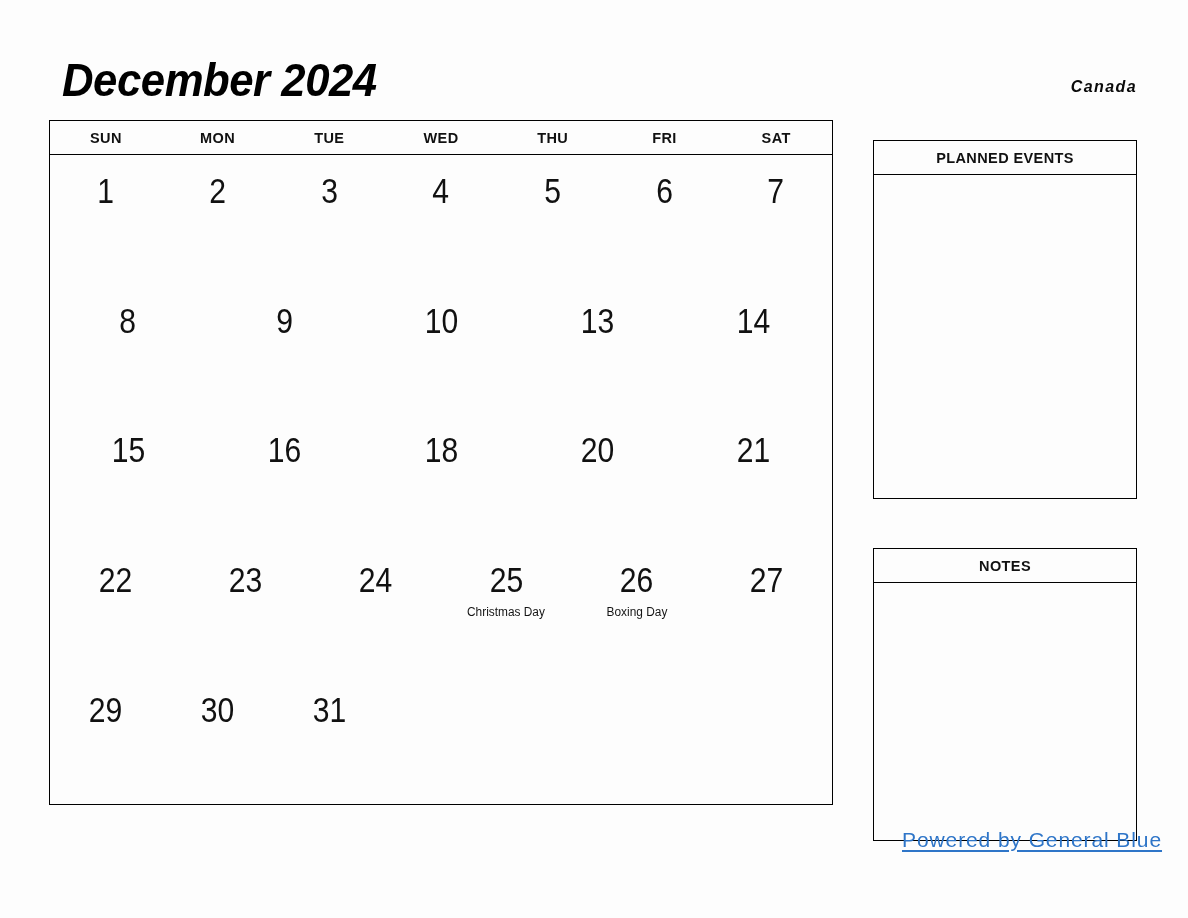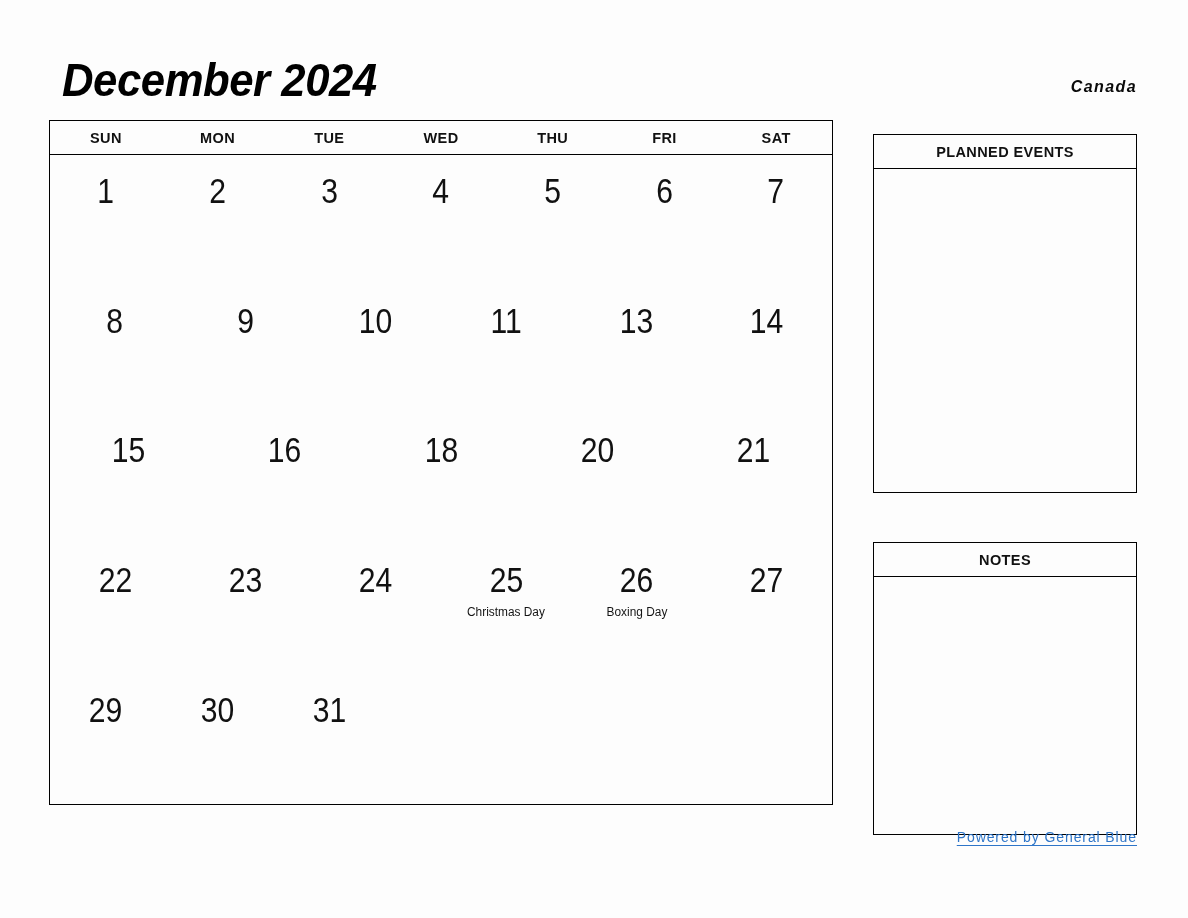--- a/index.html
+++ b/index.html
@@ -109,21 +109,21 @@
     text-align: center;
     white-space: nowrap;
     transform: scaleX(0.95);
   }
   .day-cell.empty .day-number { visibility: hidden; }
 
   
   .sidebar {
     position: absolute;
     left: 873px;
-    top: 134px;
+    top: 140px;
     width: 264px;
     height: 685px;
   }
   .panel {
     border: 1.6px solid #000;
     box-sizing: border-box;
     background: #fdfdfd;
     position: absolute;
     left: 0;
     width: 264px;
@@ -147,21 +147,21 @@
 
   
   .footer {
     position: absolute;
     left: 873px;
     top: 828px;
     width: 264px;
     text-align: right;
   }
   .footer-link {
-    font-size: 14px;
+    font-size: 21px;
     font-weight: normal;
     letter-spacing: 0.9px;
     color: #2e75c8;
     text-decoration: underline;
     text-underline-offset: 3px;
     white-space: nowrap;
     cursor: pointer;
     margin-left: 29px;
   }
 </style>
@@ -211,23 +211,20 @@
         <div class="day-cell">
           <div class="day-number">8</div>
         </div>
         <div class="day-cell">
           <div class="day-number">9</div>
         </div>
         <div class="day-cell">
           <div class="day-number">10</div>
         </div>
         <div class="day-cell">
-          <div class="day-number">11</div>
-        </div>
-        <div class="day-cell">
           <div class="day-number">13</div>
         </div>
         <div class="day-cell">
           <div class="day-number">14</div>
         </div>
       </div>
       <div class="week-row">
         <div class="day-cell">
           <div class="day-number">15</div>
         </div>

